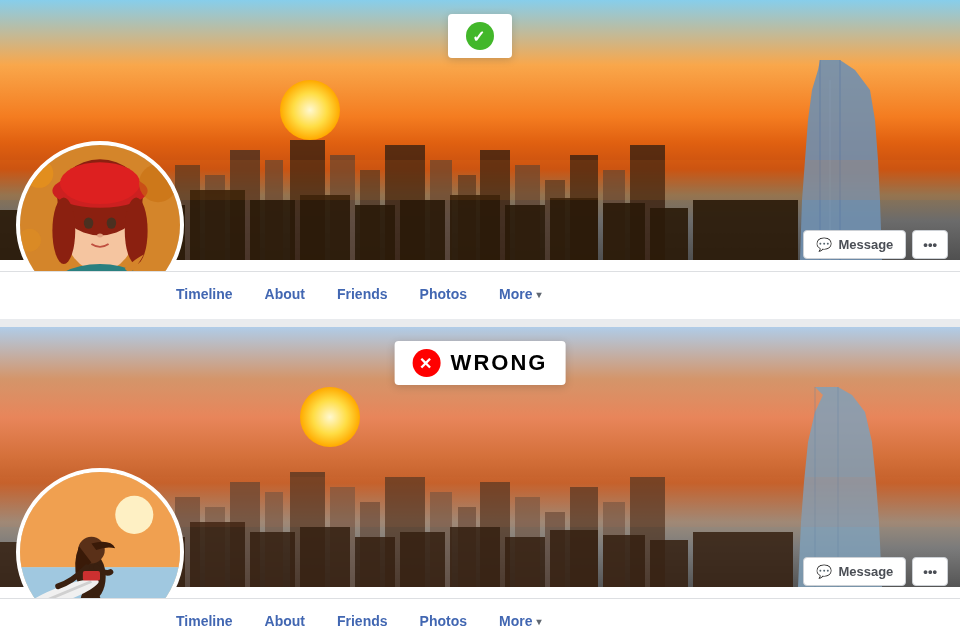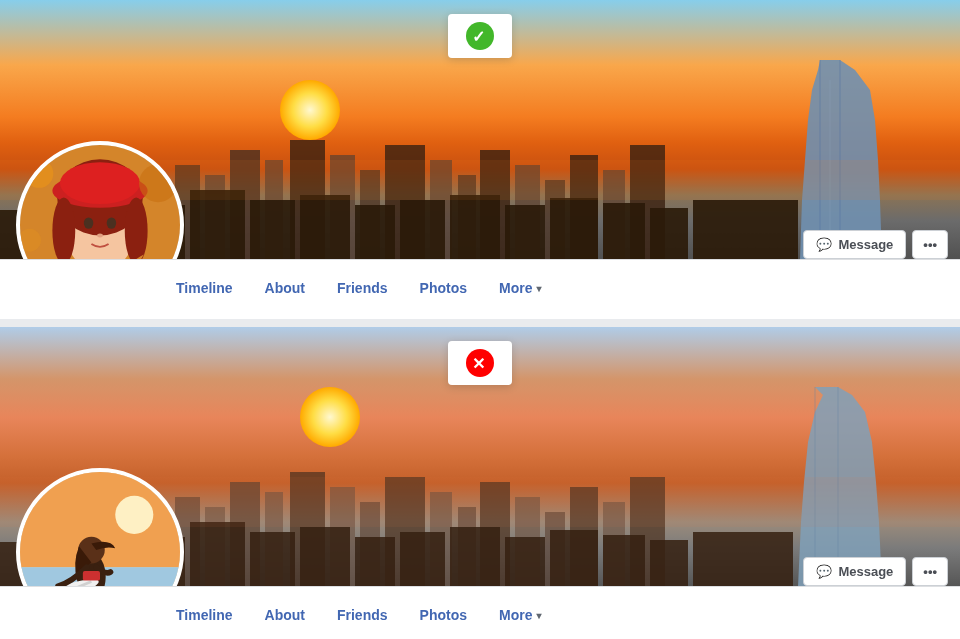--- a/index.html
+++ b/index.html
@@ -59,21 +59,21 @@
           #555 100%
         );
       position: relative;
     }
 
     .profile-nav {
       position: absolute;
       bottom: 0;
       left: 0;
       right: 0;
-      height: 60px;
+      height: 48px;
       background: #fff;
       border-top: 1px solid #dddfe2;
       display: flex;
       align-items: center;
       padding-left: 160px;
     }
 
     .nav-item {
       padding: 14px 16px;
       color: #4267B2;
@@ -409,20 +409,21 @@
         <rect x="650" y="153" width="38" height="47" fill="#352010" opacity="0.85"></rect>
         <rect x="693" y="145" width="100" height="55" fill="#352010" opacity="0.85"></rect>
 
         <rect x="0" y="90" width="960" height="50" fill="#e07040" opacity="0.08"></rect>
       </svg>
     </div>
   </div>
 
   <div class="label-badge">
     <div class="icon-wrong">✕</div>
+    <span>WRONG</span>
   </div>
 
   <div class="avatar">
     <svg class="avatar-face" viewBox="0 0 168 168" xmlns="http://www.w3.org/2000/svg">
 
       <rect width="168" height="168" fill="#e8d4b0"></rect>
 
       <rect x="0" y="0" width="168" height="100" fill="#f0a050"></rect>
 
       <rect x="0" y="100" width="168" height="68" fill="#a0c8e0"></rect>

